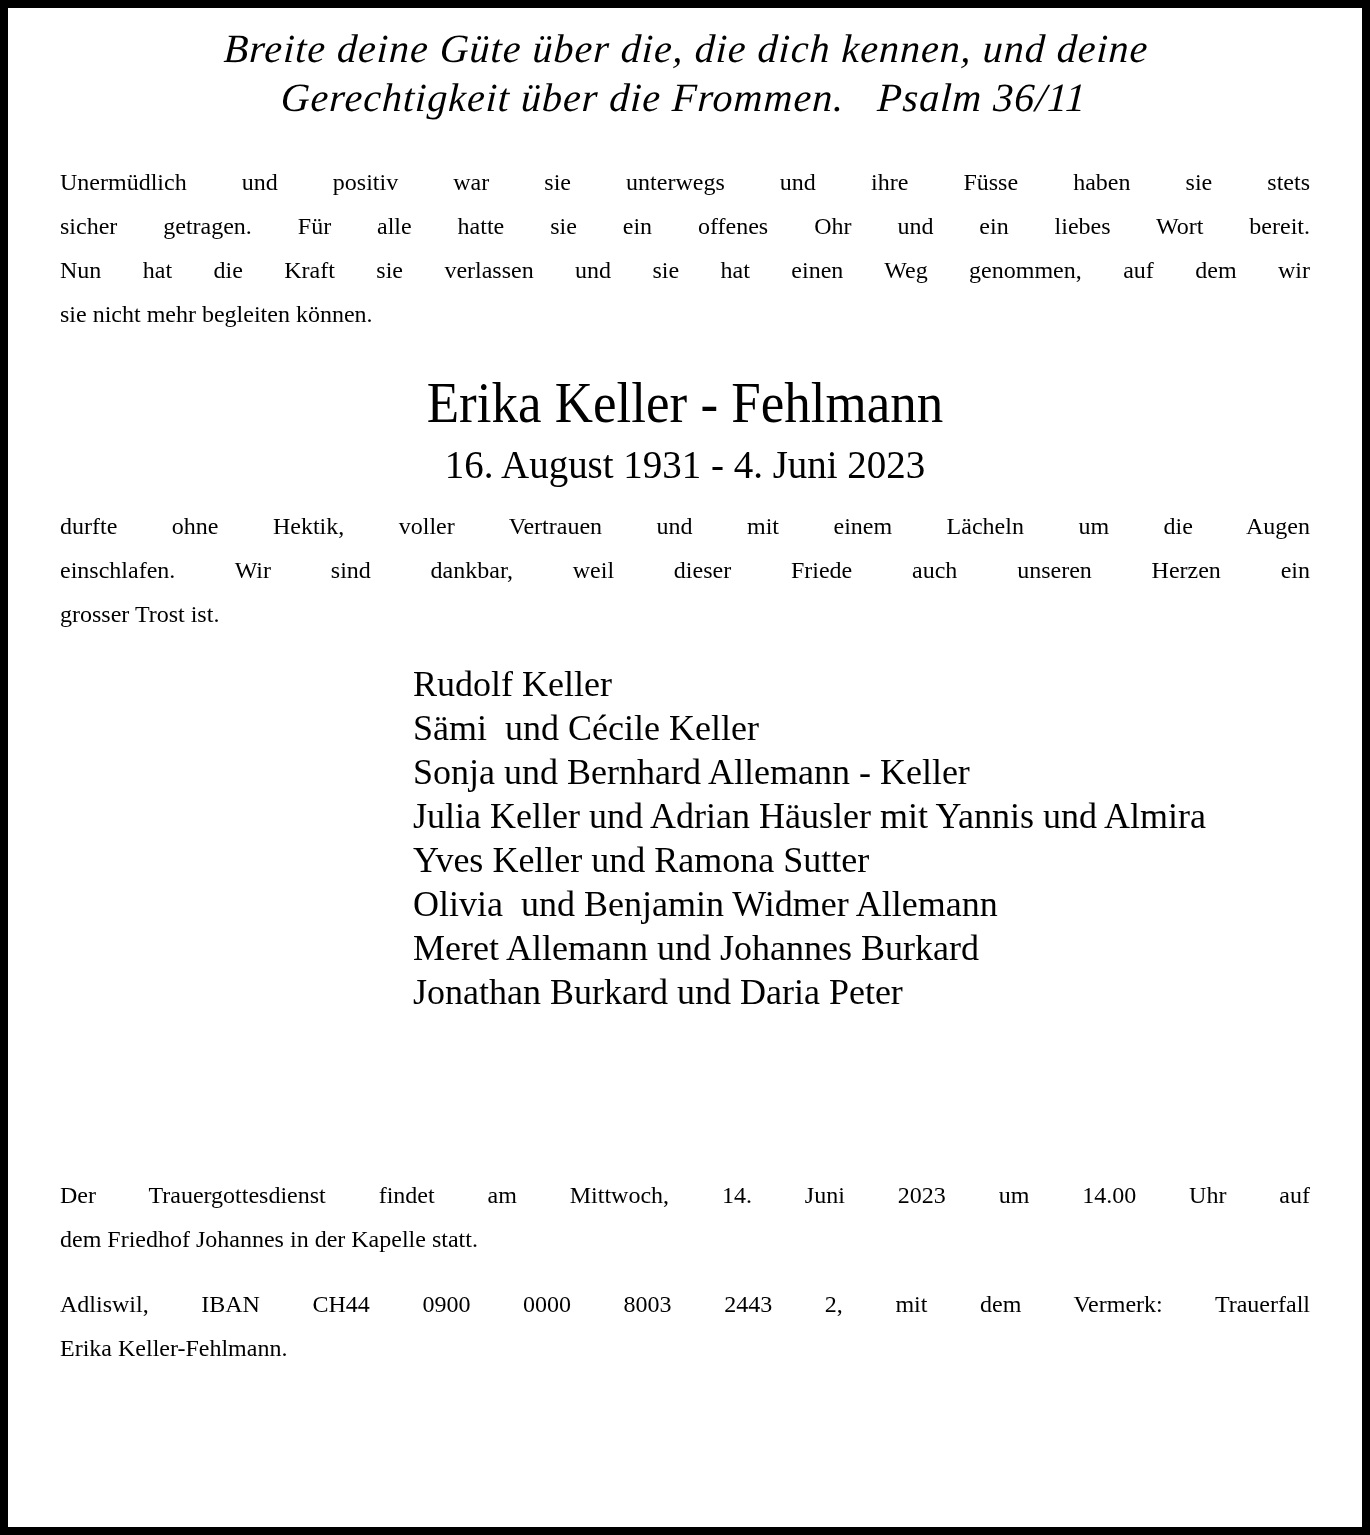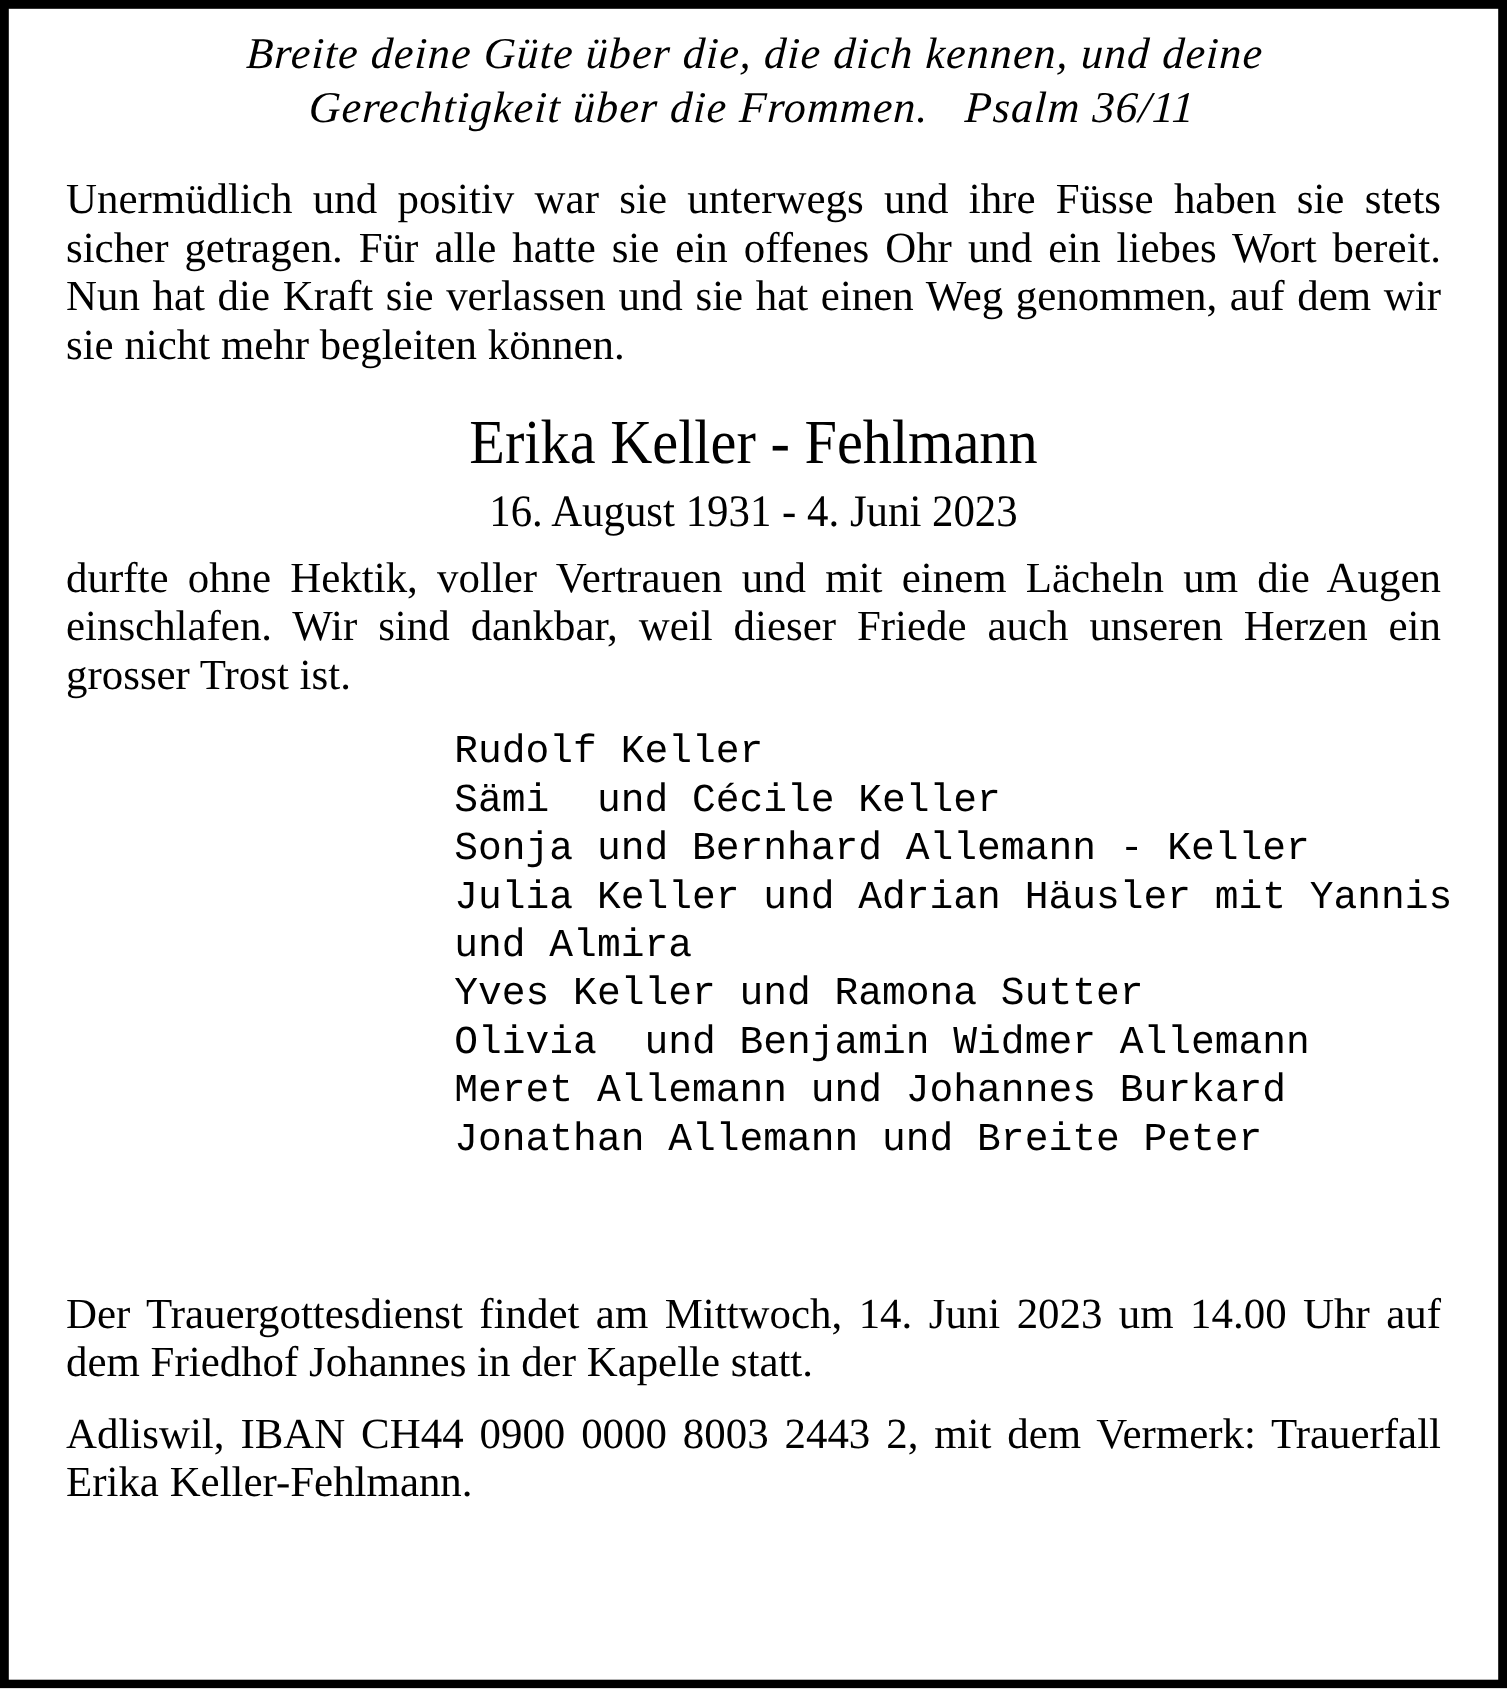--- a/index.html
+++ b/index.html
@@ -28,21 +28,21 @@
     font-size: 40px;
     line-height: 49px;
     letter-spacing: 1px;
     transform: skewX(-3deg);
   }
   .qline { white-space: pre-wrap; }
   .para {
     position: absolute;
     left: 60px;
     width: 1250px;
-    font-size: 39px;
+    font-size: 24px;
     line-height: 44px;
   }
   .line { white-space: pre-wrap; }
   .justified .line.just {
     text-align: justify;
     text-align-last: justify;
   }
   .deceased-name {
     position: absolute;
     left: 0;
@@ -64,21 +64,20 @@
     font-size: 41px;
     line-height: 46px;
     transform: scaleX(0.95);
   }
   .mourners {
     position: absolute;
     left: 413px;
     top: 662px;
     font-size: 36px;
     line-height: 44px;
-    font-family: Liberation Mono, monospace;
   }
 </style>
 </head>
 <body>
 
 <div class="page">
   <div class="frame"></div>
 
   <div class="quote">
     <div class="qline">Breite deine Güte über die, die dich kennen, und deine</div>
@@ -103,21 +102,21 @@
     </div>
 
   <div class="mourners">
       <div class="line">Rudolf Keller</div>
       <div class="line">Sämi  und Cécile Keller</div>
       <div class="line">Sonja und Bernhard Allemann - Keller</div>
       <div class="line">Julia Keller und Adrian Häusler mit Yannis und Almira</div>
       <div class="line">Yves Keller und Ramona Sutter</div>
       <div class="line">Olivia  und Benjamin Widmer Allemann</div>
       <div class="line">Meret Allemann und Johannes Burkard</div>
-      <div class="line">Jonathan Allemann und Breite Peter</div>
+      <div class="line">Jonathan Burkard und Daria Peter</div>
     </div>
 
   <div class="para justified" style="top:1173px">
       <div class="line just">Der Trauergottesdienst findet am Mittwoch, 14. Juni 2023 um 14.00 Uhr auf</div>
       <div class="line">dem Friedhof Johannes in der Kapelle statt.</div>
     </div>
 
   <div class="para justified" style="top:1282px">
       <div class="line just">Adliswil, IBAN CH44 0900 0000 8003 2443 2, mit dem Vermerk: Trauerfall</div>
       <div class="line">Erika Keller-Fehlmann.</div>

